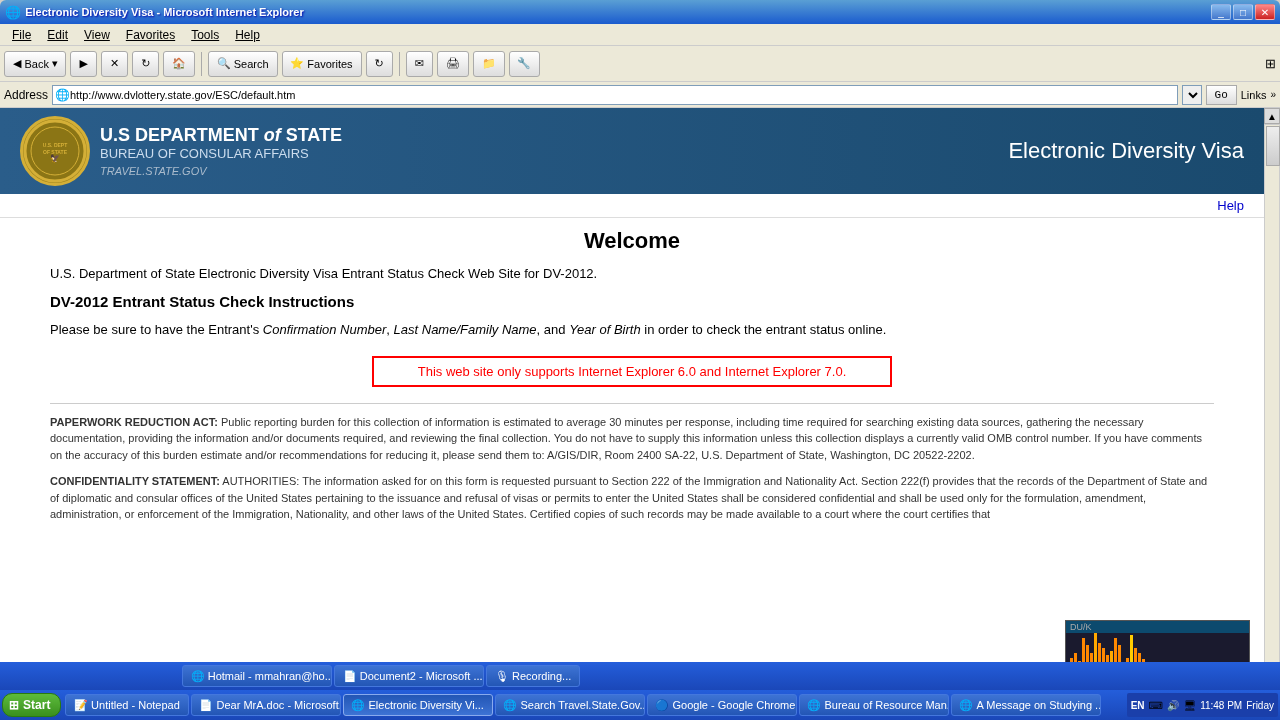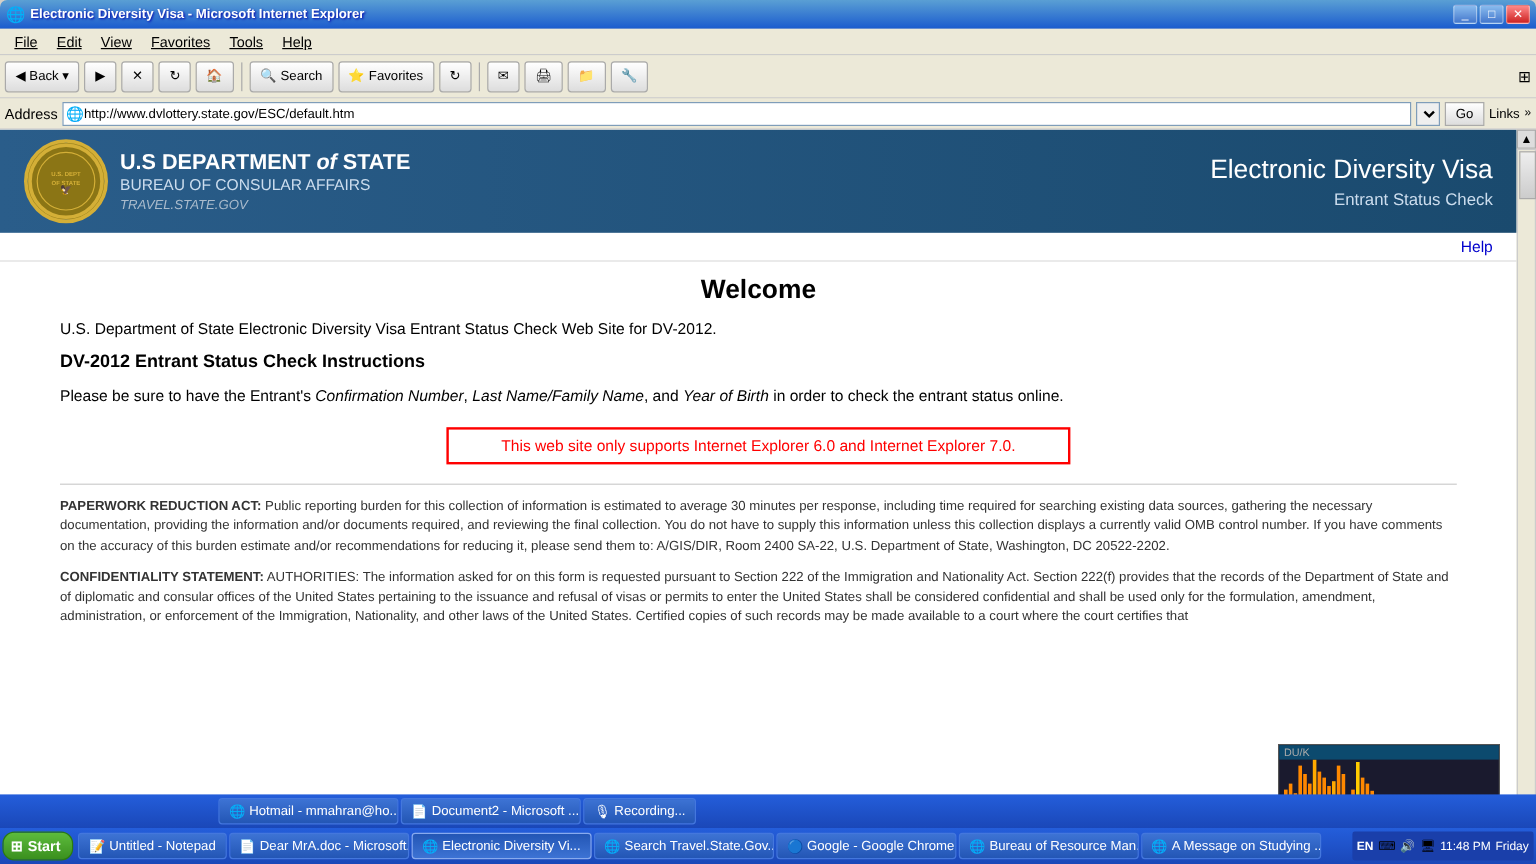--- a/index.html
+++ b/index.html
@@ -20,21 +20,21 @@
     
     .toolbar { background: #ece9d8; border-bottom: 1px solid #ccc; display: flex; align-items: center; padding: 2px 4px; height: 36px; gap: 4px; }
     .toolbar-btn { padding: 2px 8px; font-size: 11px; background: linear-gradient(to bottom, #fff, #ddd); border: 1px solid #aaa; border-radius: 3px; cursor: pointer; display: flex; align-items: center; gap: 3px; height: 26px; }
     .toolbar-separator { width: 1px; height: 24px; background: #aaa; margin: 0 2px; }
 
     
     .address-bar { background: #ece9d8; border-bottom: 1px solid #ccc; display: flex; align-items: center; padding: 2px 4px; height: 26px; gap: 4px; }
     .address-label { font-size: 12px; color: #000; }
     .address-input-wrap { flex: 1; display: flex; align-items: center; background: white; border: 1px solid #7f9db9; height: 20px; padding: 0 2px; }
     .address-input { border: none; outline: none; font-size: 11px; flex: 1; }
-    .address-go { padding: 1px 8px; font-size: 11px; background: linear-gradient(to bottom, #fff, #ddd); border: 1px solid #aaa; height: 20px; cursor: pointer; }
+    .address-go { padding: 1px 8px; font-size: 11px; background: linear-gradient(to bottom, #fff, #ddd); border: 1px solid #aaa; height: 20px; cursor: pointer; font-family: Liberation Mono, monospace; }
     .links-btn { font-size: 11px; color: #000; cursor: pointer; }
 
     
     .browser-body { display: flex; height: calc(720px - 108px - 28px); }
     .scroll-area { flex: 1; background: white; overflow: hidden; }
     .scrollbar { width: 16px; background: #ece9d8; display: flex; flex-direction: column; }
     .scrollbar-btn { width: 16px; height: 16px; background: #ddd; border: 1px solid #aaa; display: flex; align-items: center; justify-content: center; font-size: 10px; cursor: pointer; }
     .scrollbar-track { flex: 1; background: #ece9d8; border: 1px solid #ccc; }
     .scrollbar-thumb { width: 14px; height: 40px; background: linear-gradient(to bottom, #eee, #ccc); border: 1px solid #aaa; margin: 1px; }
 
@@ -193,21 +193,20 @@
         </div>
         <div class="header-dept">
           <div class="dept-name">
             <span>U.S DEPARTMENT </span><em>of</em><span> STATE</span>
           </div>
           <div class="bureau-name">BUREAU OF CONSULAR AFFAIRS</div>
           <div class="travel-url">TRAVEL.STATE.GOV</div>
         </div>
         <div class="header-title">
           <div class="visa-title">Electronic Diversity Visa</div>
-          <div class="status-check">Entrant Status Check</div>
         </div>
       </div>
 
       <div class="help-nav">
         <a class="help-link" href="#">Help</a>
       </div>
 
       <div class="main-body">
         <div class="welcome-title">Welcome</div>
         <div class="intro-text">U.S. Department of State Electronic Diversity Visa Entrant Status Check Web Site for DV-2012.</div>

